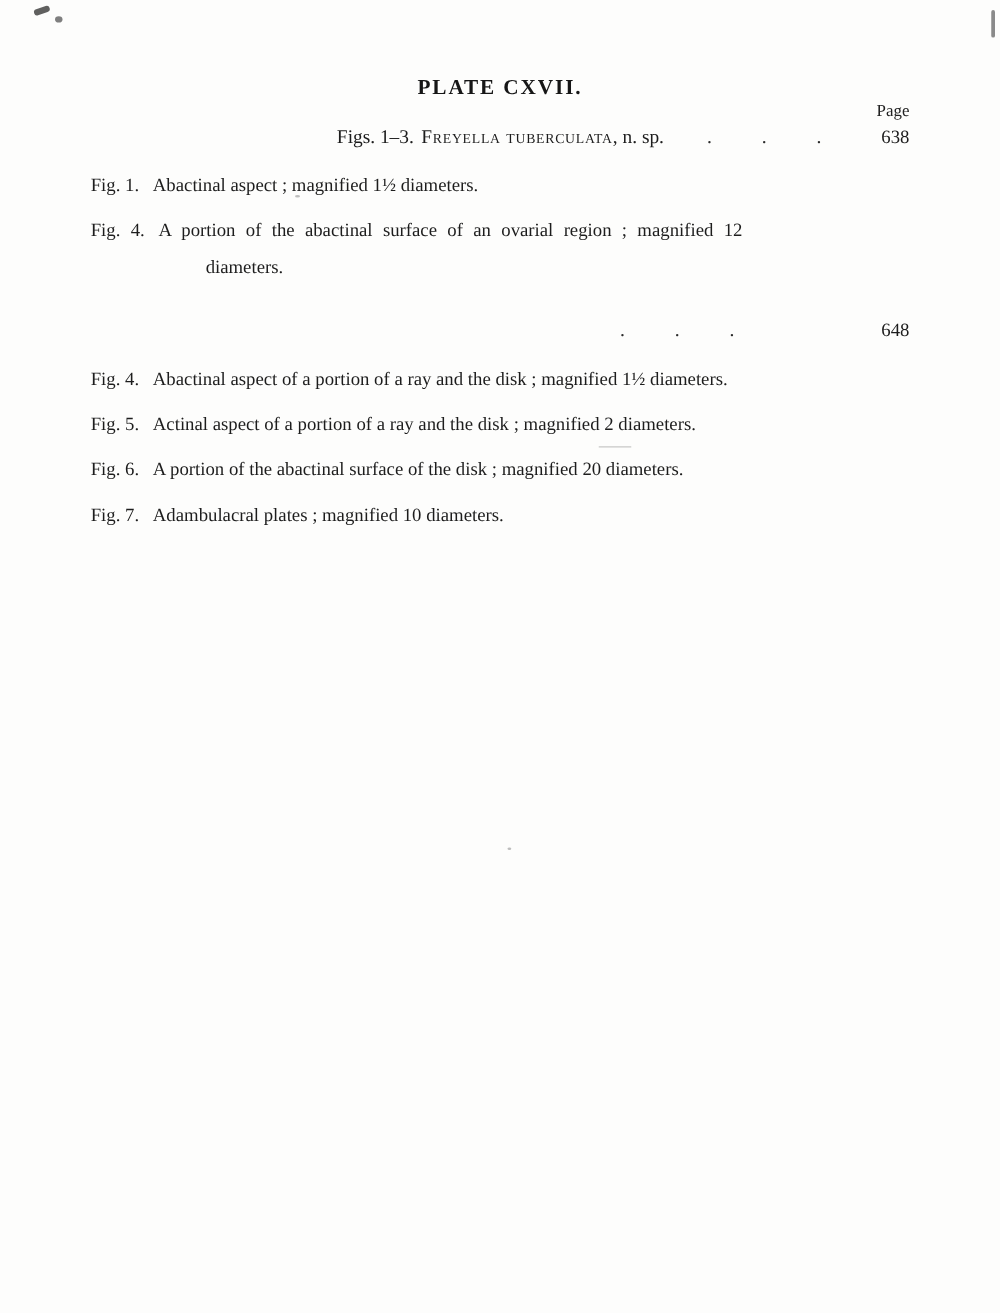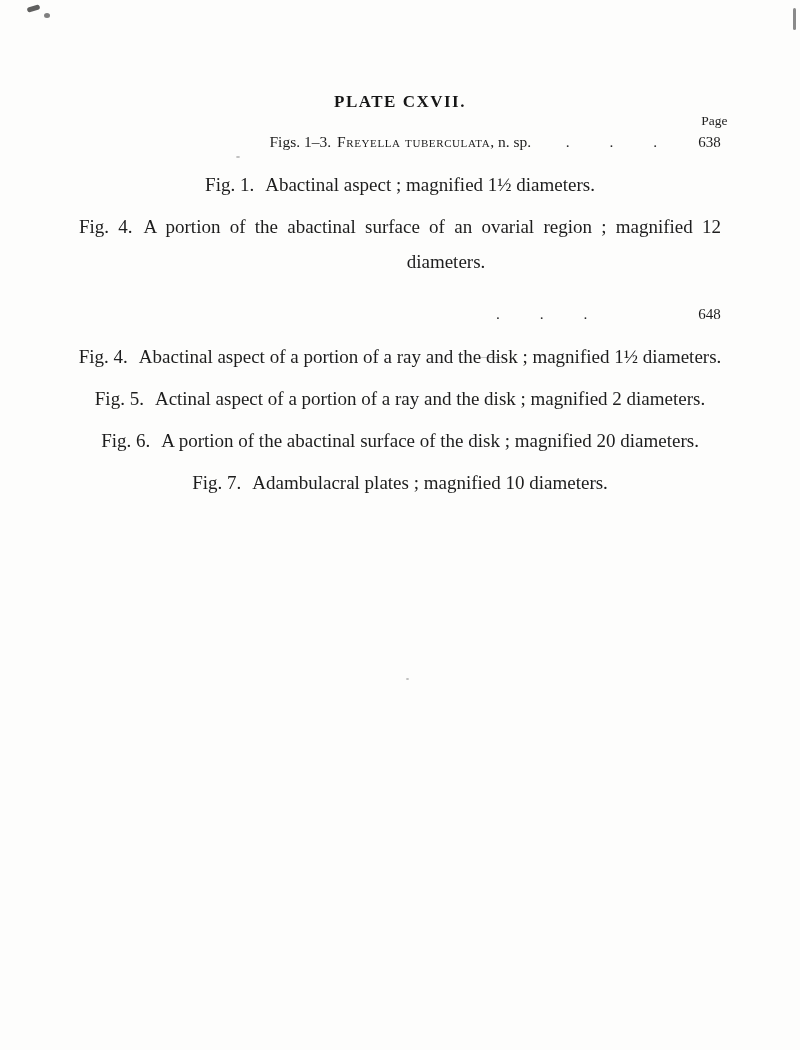--- a/index.html
+++ b/index.html
@@ -12,21 +12,21 @@
     height: 1050px;
     position: relative;
     font-family: "Liberation Serif", "DejaVu Serif", serif;
     color: #1c1c1c;
     overflow: hidden;
     background: #fdfdfc;
   }
   .page-inner {
     width: 655px;
     margin: 0 auto;
-    padding-top: 92px;
+    padding-top: 60px;
   }
   .plate-title {
     text-align: center;
     font-size: 17px;
     font-weight: bold;
     letter-spacing: 1.5px;
     color: #161616;
   }
   .page-col-label {
     text-align: right;
@@ -56,34 +56,33 @@
     align-items: baseline;
   }
   .dots {
     flex: 1;
     text-align: center;
     word-spacing: 36px;
     color: #2a2a2a;
   }
   .pagenum {
     min-width: 36px;
-    text-align: center;
+    text-align: right;
     font-size: 15px;
   }
   .entries {
     margin-top: 20px;
   }
   .entry {
-    font-size: 19px;
+    font-size: 15px;
     line-height: 1.45;
     margin: 0 0 14.5px 0;
     padding-left: 92px;
     text-indent: -92px;
     color: #1d1d1d;
-    text-align: center;
   }
   .entry .fig-label {
     margin-right: 11px;
     white-space: nowrap;
   }
   .entry.spread {
     word-spacing: 4.5px;
   }
   .entry .cont {
     display: block;

